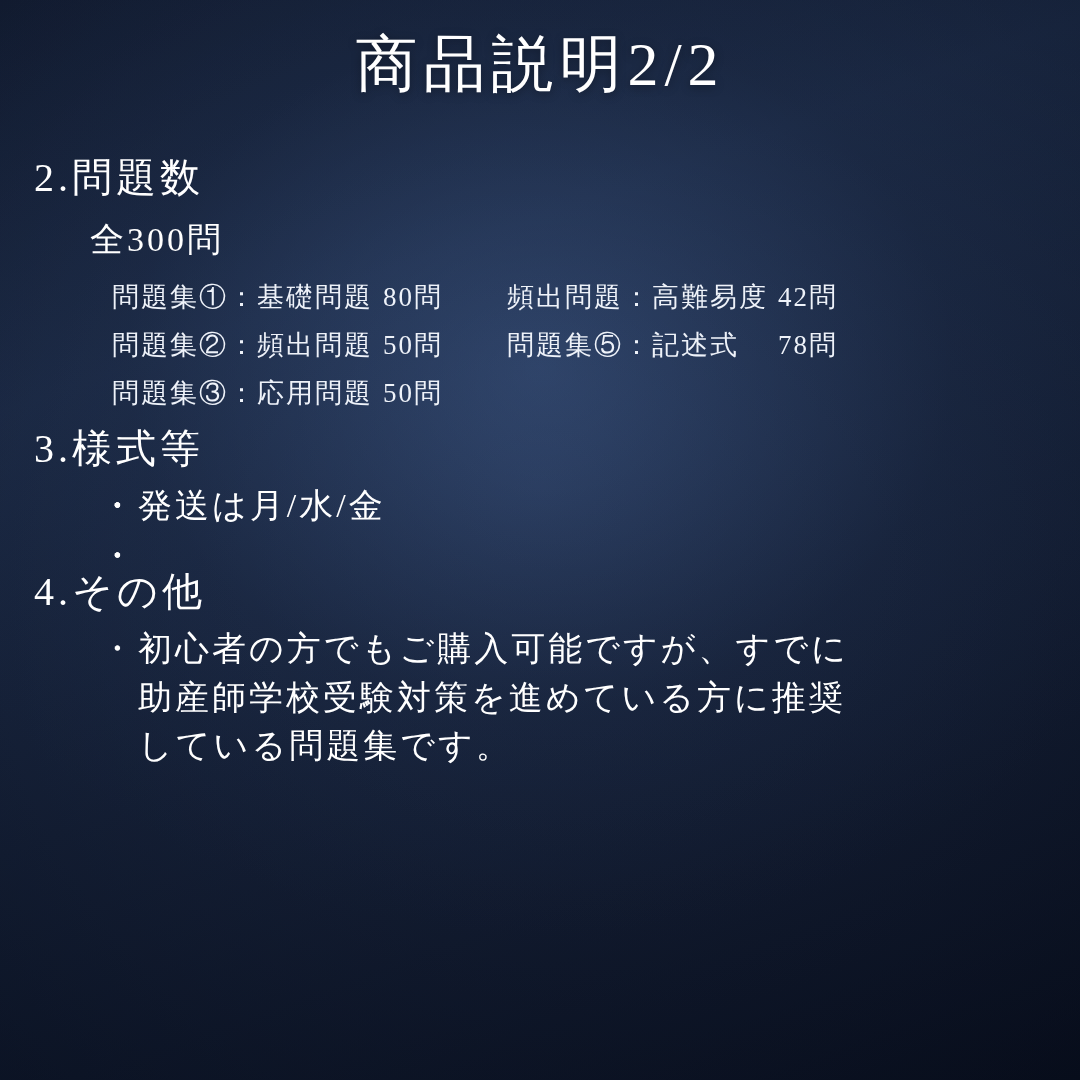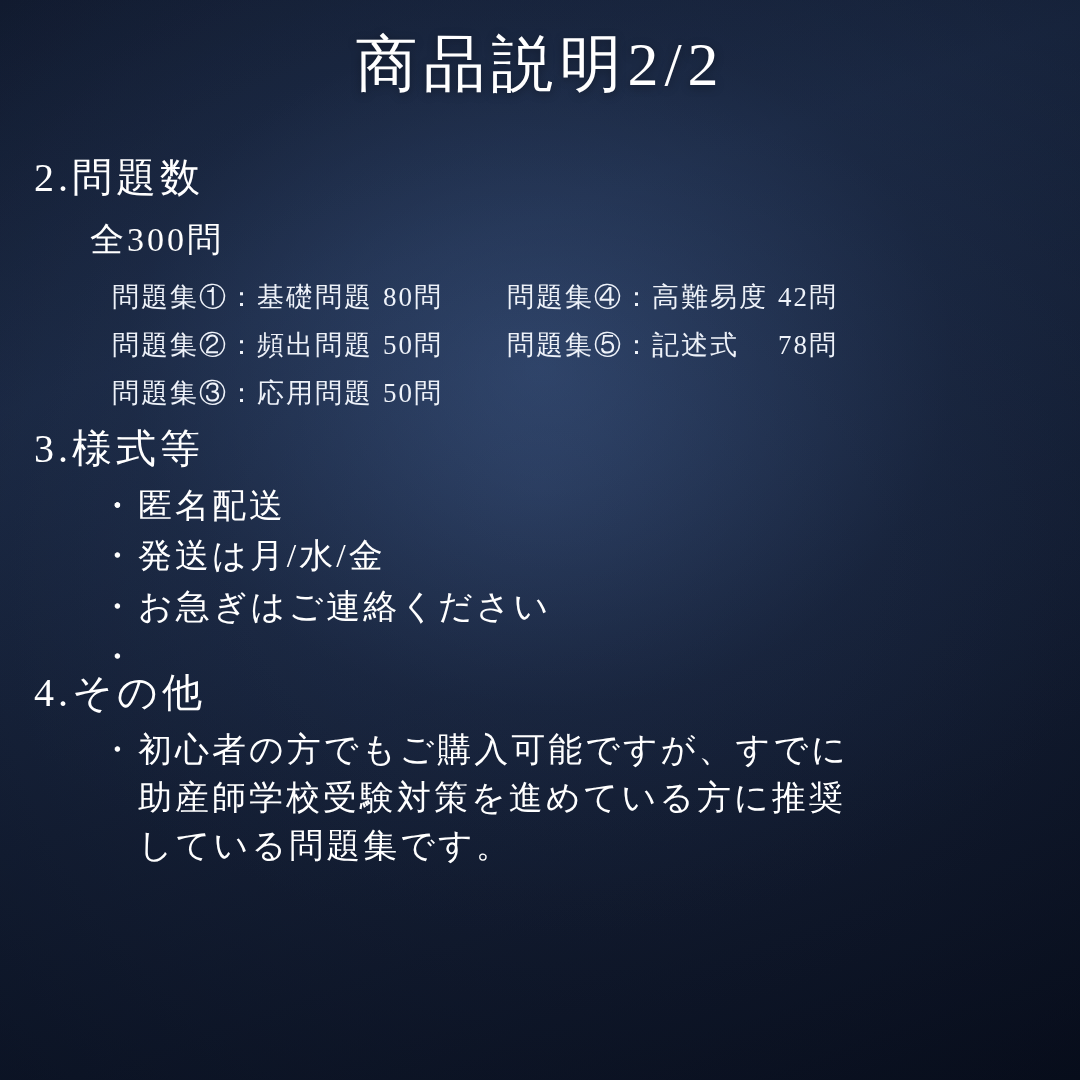--- a/index.html
+++ b/index.html
@@ -121,21 +121,21 @@
     <div class="section sec2">
       <div class="section-head">2.問題数</div>
       <div class="section-sub">全300問</div>
 
       <table class="qtable">
         <tbody>
             <tr>
           <td class="label">問題集①：基礎問題</td>
           <td class="count">80問</td>
           <td class="gap"></td>
-          <td class="label">問題集④：高難易度</td>
+          <td class="label">頻出問題：高難易度</td>
           <td class="count">42問</td>
         </tr>
         <tr>
           <td class="label">問題集②：頻出問題</td>
           <td class="count">50問</td>
           <td class="gap"></td>
           <td class="label">問題集⑤：記述式</td>
           <td class="count">78問</td>
         </tr>
         <tr>
@@ -150,29 +150,27 @@
     </div>
 
     <div class="section sec3">
       <div class="section-head">3.様式等</div>
       <ul class="bullets">
         <li>
           <span class="dot">・</span>
         </li>
         <li>
           <span class="dot">・</span>
-          <span>匿名配送</span>
         </li>
         <li>
           <span class="dot">・</span>
           <span>発送は月/水/金</span>
         </li>
         <li>
           <span class="dot">・</span>
-          <span>お急ぎはご連絡ください</span>
         </li>
         <li>
           <span class="dot">・</span>
         </li>
       </ul>
     </div>
 
     <div class="section sec4">
       <div class="section-head">4.その他</div>
       <ul class="bullets">

